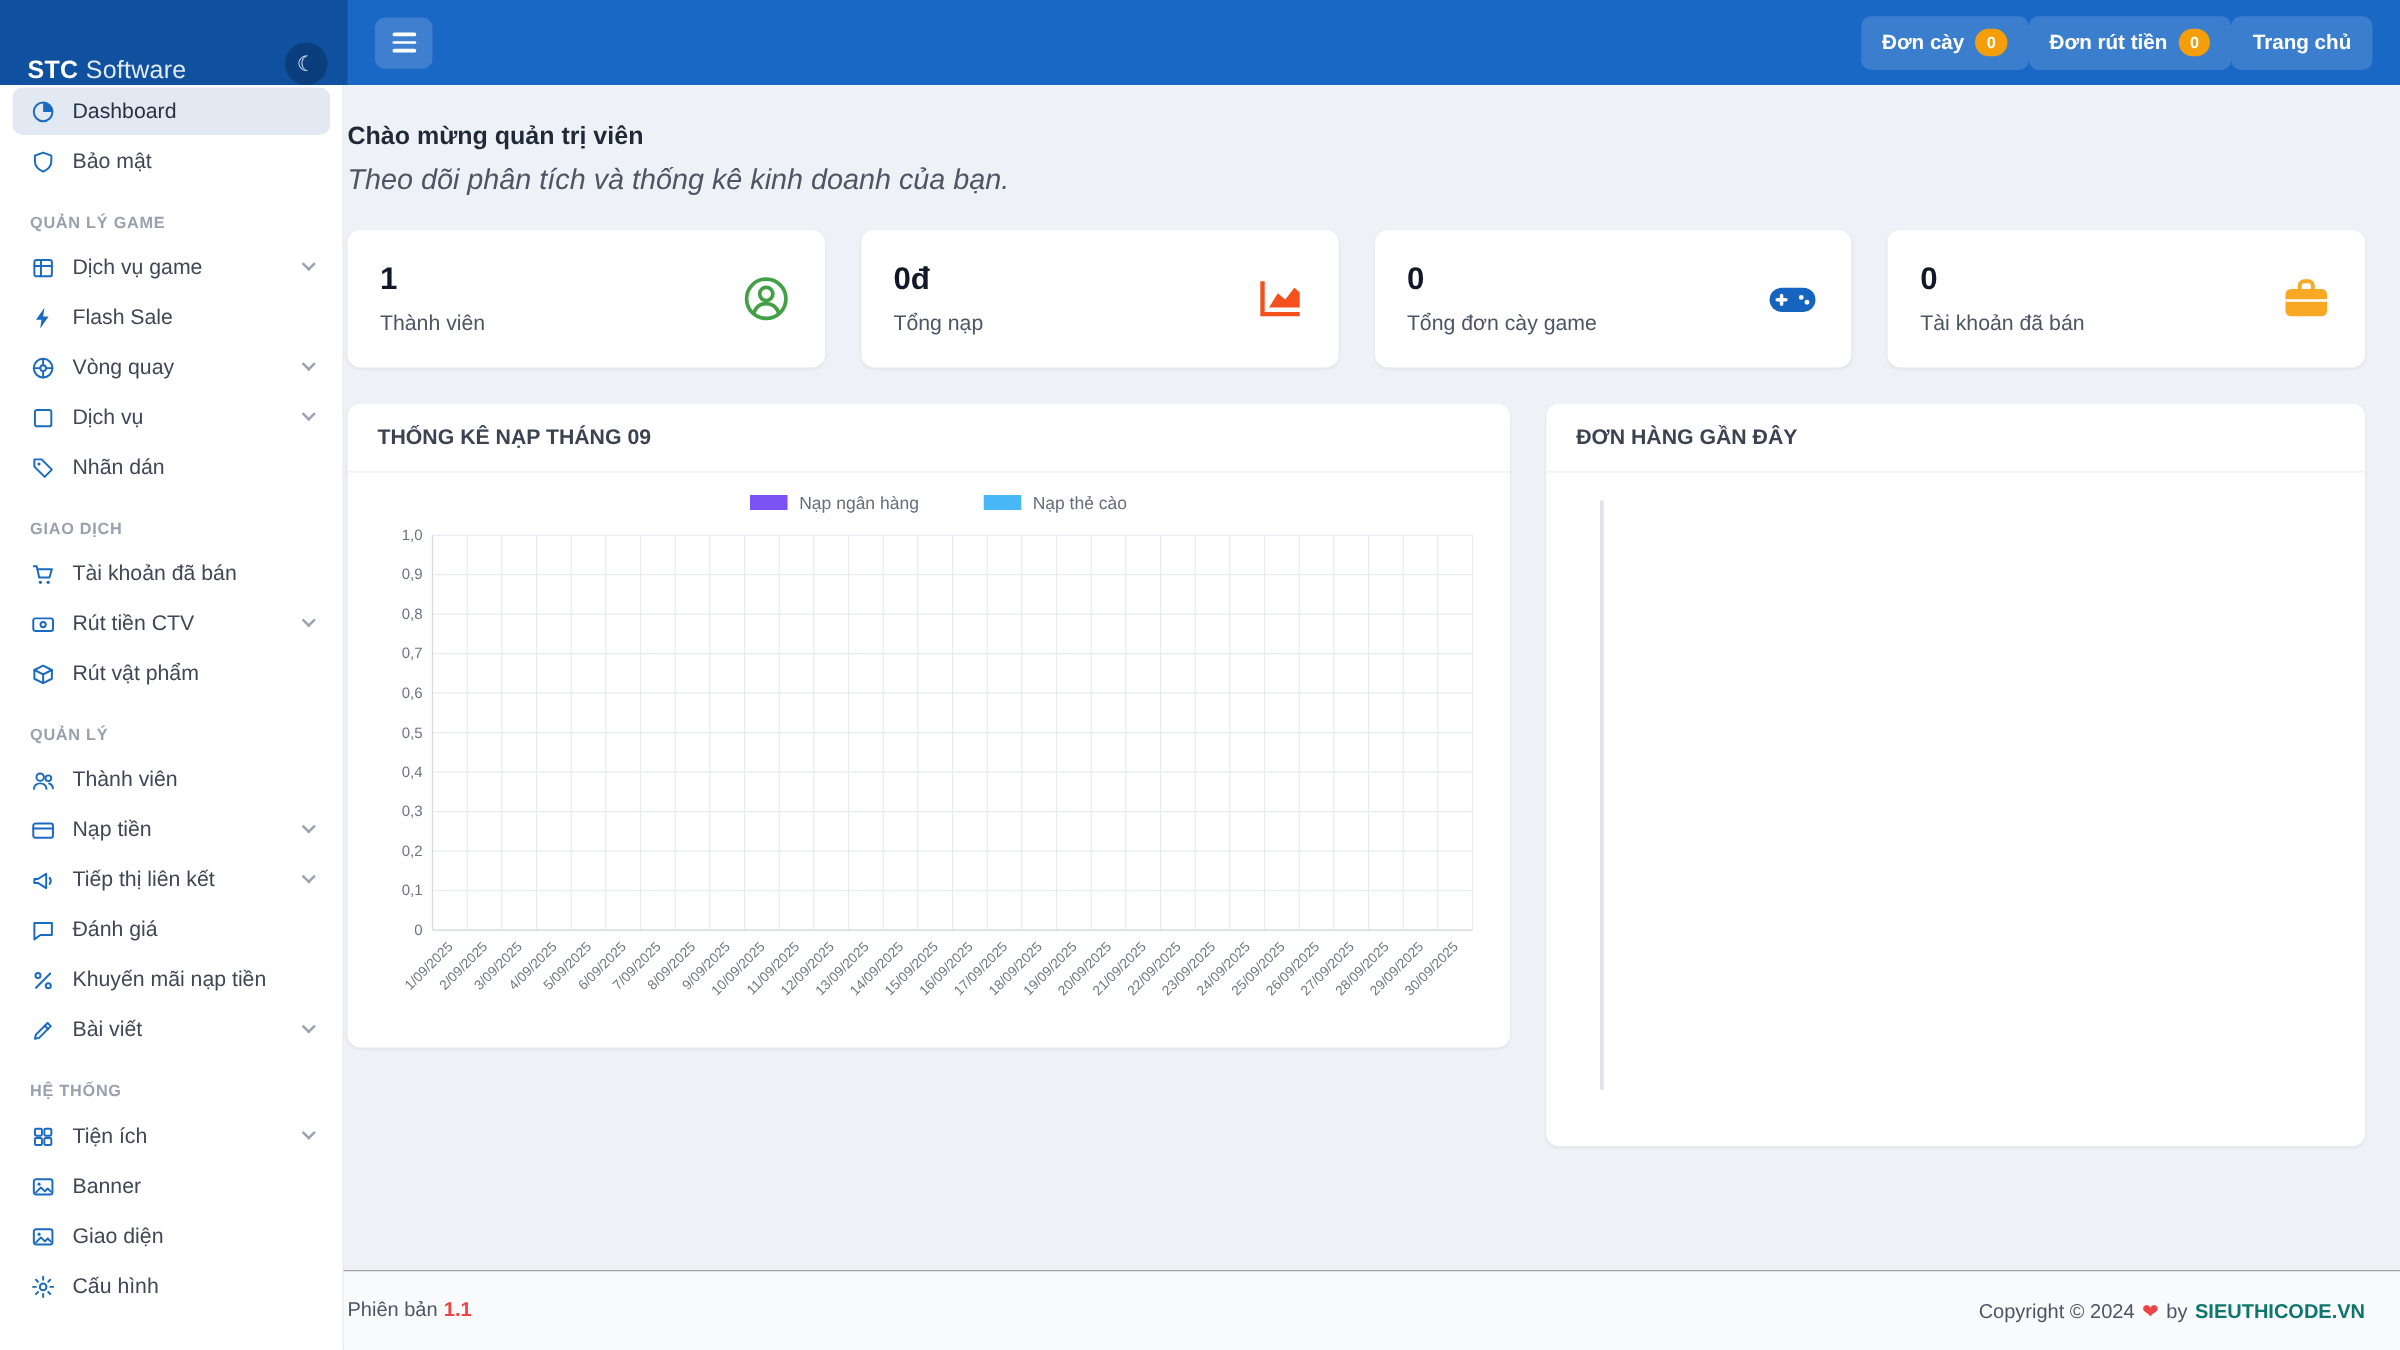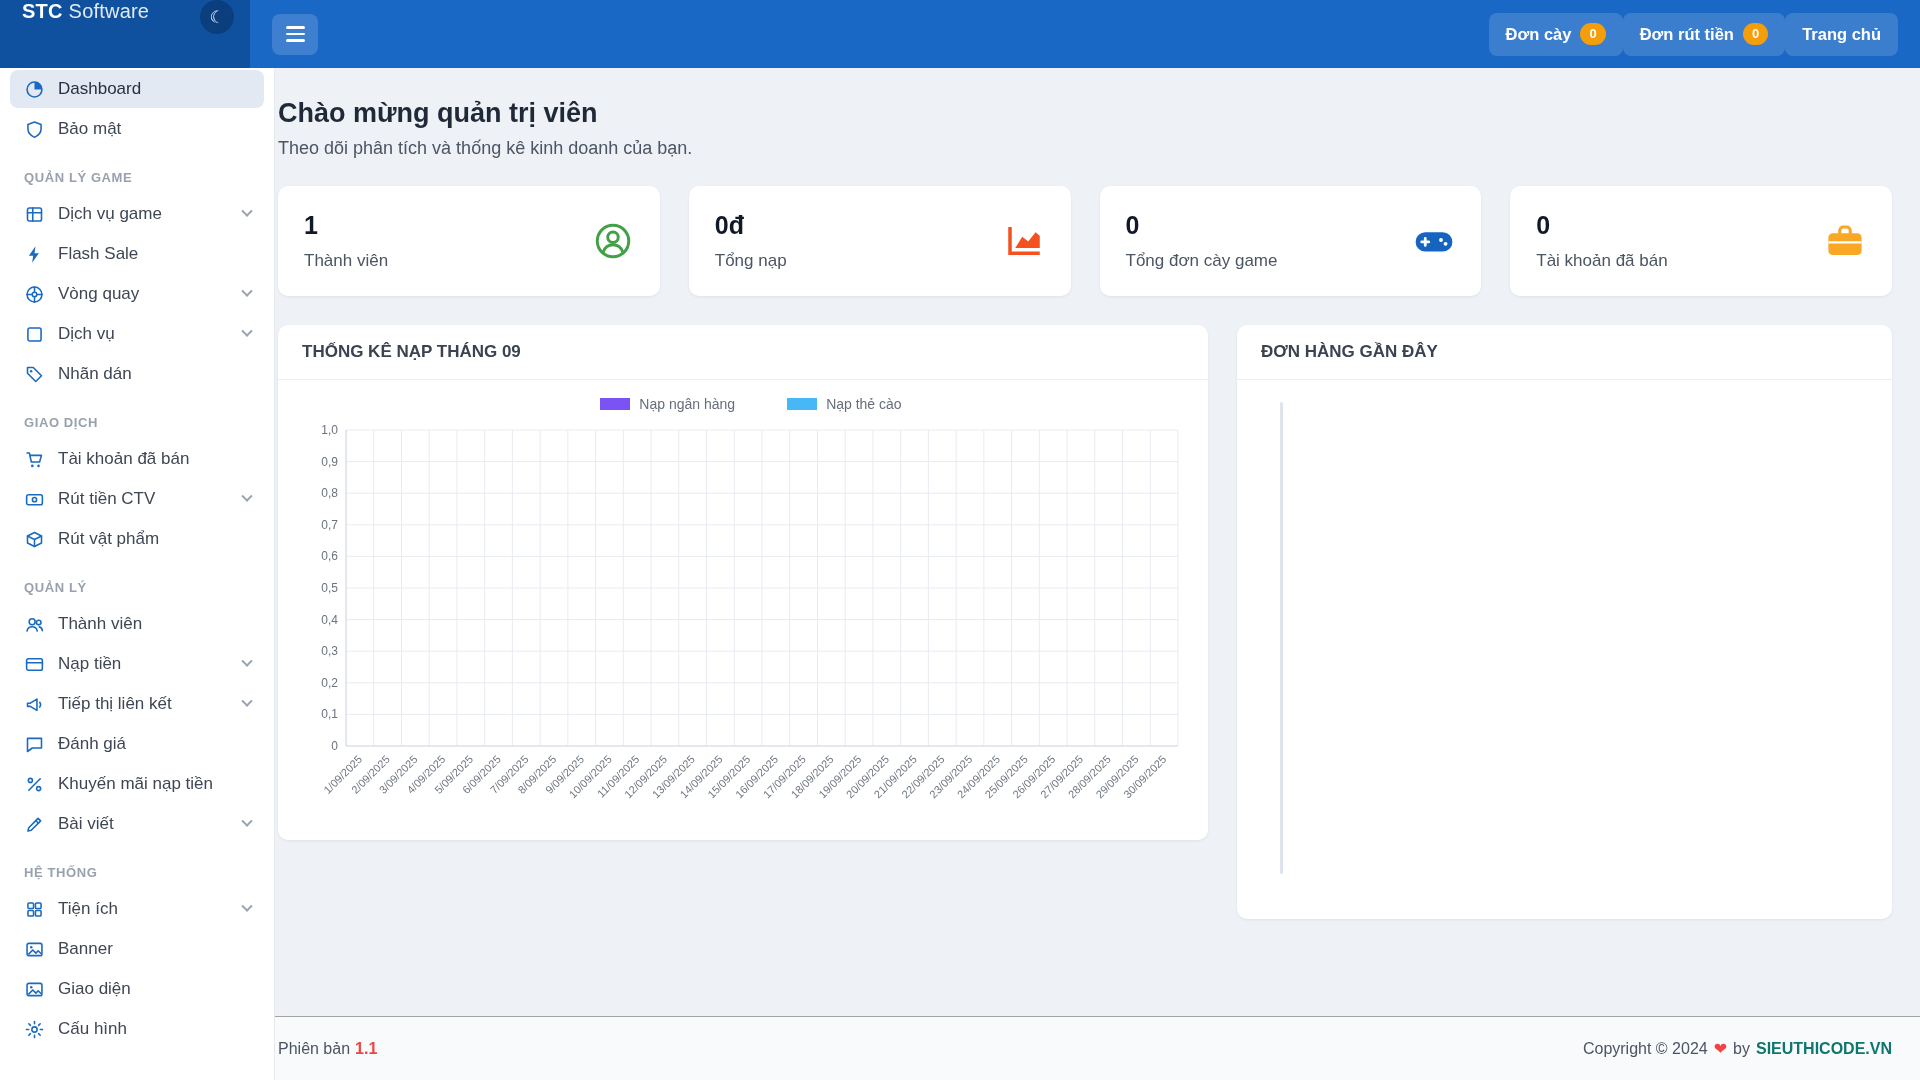--- a/index.html
+++ b/index.html
@@ -5,21 +5,21 @@
   * { box-sizing: border-box; }
   html,body { margin:0; padding:0; }
   body {
     width:1920px; height:1080px; overflow:hidden;
     font-family:"Liberation Sans", sans-serif;
     background:#eef1f6; color:#1f2937;
   }
 
   
   .topbar { position:fixed; top:0; left:0; right:0; height:68px; background:#1a68c6; display:flex; z-index:10; }
-  .brand-area { width:250px; background:#0f519f; display:flex; align-items:flex-start; justify-content:space-between; padding:0 16px 0 22px; }
+  .brand-area { width:278px; background:#0f519f; display:flex; align-items:flex-end; justify-content:space-between; padding:0 16px 0 22px; }
   .brand-text { color:#fff; font-size:20px; letter-spacing:.2px; }
   .brand-bold { font-weight:800; }
   .brand-light { font-weight:500; color:rgba(255,255,255,.88); margin-left:6px; }
   .moon-btn { width:34px; height:34px; border-radius:50%; background:rgba(4,28,62,.35); display:flex; align-items:center; justify-content:center; color:#e3edfb; font-size:17px; cursor:pointer; }
   .topbar-rest { flex:1; display:flex; align-items:center; padding:0 22px; }
   .hamburger { width:46px; height:41px; border-radius:8px; background:rgba(255,255,255,.16); display:flex; flex-direction:column; align-items:center; justify-content:center; gap:4px; cursor:pointer; }
   .hamburger i { display:block; width:19px; height:2.4px; background:#fff; border-radius:2px; }
   .tb-spacer { flex:1; }
   .tb-btn { height:43px; padding:0 17px; border-radius:8px; background:rgba(255,255,255,.15); color:#fff; font-size:16.5px; font-weight:600; display:flex; align-items:center; gap:9px; cursor:pointer; border:none; font-family:inherit; }
   .badge { background:#f59e0b; color:#fff; font-size:13px; font-weight:700; padding:2.5px 9px; border-radius:999px; line-height:1.3; }
@@ -31,22 +31,22 @@
   .sicon { width:22px; height:22px; color:#1a6ac0; display:flex; align-items:center; justify-content:center; flex:0 0 22px; }
   .sicon svg { width:21px; height:21px; }
   .sicon svg * { stroke:currentColor; fill:none; stroke-width:1.8; stroke-linecap:round; stroke-linejoin:round; }
   .sicon svg .f { fill:currentColor; stroke:none; }
   .chev { margin-left:auto; width:8px; height:8px; border-right:2px solid #9aa3b2; border-bottom:2px solid #9aa3b2; transform:rotate(45deg) translate(-2px,-2px); }
   .side-section { font-size:13px; font-weight:700; letter-spacing:.6px; color:#98a1ad; text-transform:uppercase; padding:20px 24px 8px; }
 
   
   .main { margin:68px 0 0 250px; height:1012px; display:flex; flex-direction:column; }
   .content { flex:1; padding:30px 28px 0; }
-  .welcome-title { font-size:27px; font-weight:700; color:#1f2937; margin:0 0 9px; }
-  .welcome-sub { font-size:18px; color:#4b5563; margin:0 0 27px; }
+  .welcome-title { font-size:20px; font-weight:700; color:#1f2937; margin:0 0 9px; }
+  .welcome-sub { font-size:23px; color:#4b5563; margin:0 0 27px;font-style:italic; }
 
   .stats { display:grid; grid-template-columns:repeat(4,1fr); gap:29px; margin-bottom:29px; }
   .stat-card { background:#fff; border-radius:10px; box-shadow:0 1px 3px rgba(16,24,40,.07); padding:20px 26px; display:flex; align-items:center; justify-content:space-between; height:110px; }
   .stat-value { font-size:25px; font-weight:700; color:#111827; margin-bottom:11px; }
   .stat-label { font-size:17px; color:#4b5563; }
   .stat-icon svg { width:42px; height:42px; display:block; }
 
   .panels { display:grid; grid-template-columns:1fr 655px; gap:29px; align-items:start; }
   .panel { background:#fff; border-radius:10px; box-shadow:0 1px 3px rgba(16,24,40,.07); overflow:hidden; }
   .panel-header { padding:17px 24px; font-size:17px; font-weight:600; color:#3b4351; border-bottom:1px solid #eceef2; }

